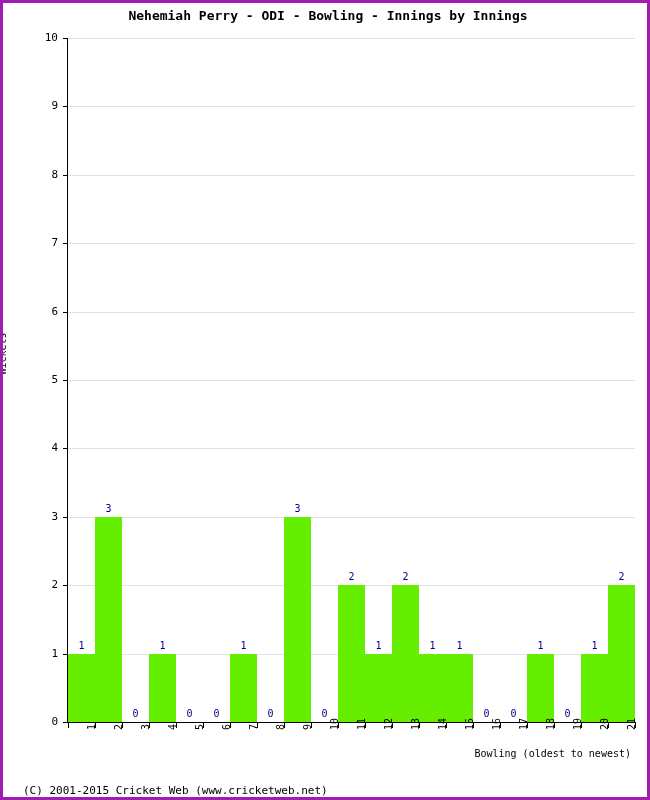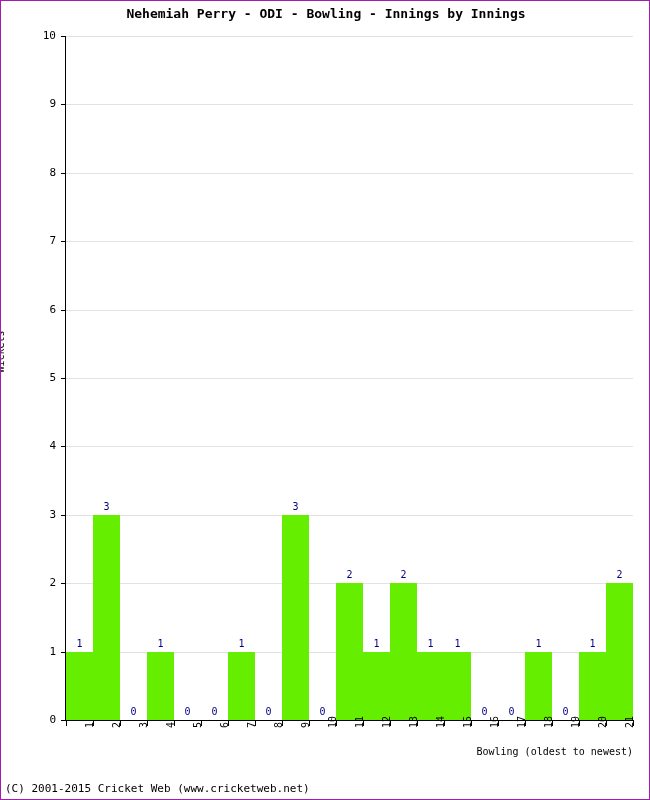--- a/index.html
+++ b/index.html
@@ -9,21 +9,21 @@
     background: #ffffff;
   }
   body {
     font-family: "DejaVu Sans Mono", monospace;
   }
   #chart-root {
     position: relative;
     width: 650px;
     height: 800px;
     background: #ffffff;
-    border: 1px solid #a21caf;
+    border: 3px solid #a21caf;
     overflow: hidden;
   }
   
   #chart-title {
     position: absolute;
     left: 0;
     top: 5px;
     width: 650px;
     text-align: center;
     font-family: "DejaVu Sans Mono", monospace;
@@ -132,21 +132,21 @@
     right: 16px;
     top: 745px;
     font-family: "DejaVu Sans Mono", monospace;
     font-size: 10px;
     color: #000000;
     white-space: nowrap;
   }
   
   #footer-copyright {
     position: absolute;
-    left: 4px;
+    left: 20px;
     top: 781px;
     font-family: "DejaVu Sans Mono", monospace;
     font-size: 11px;
     color: #000000;
     white-space: nowrap;
   }
 </style>
 </head>
 <body>
 

